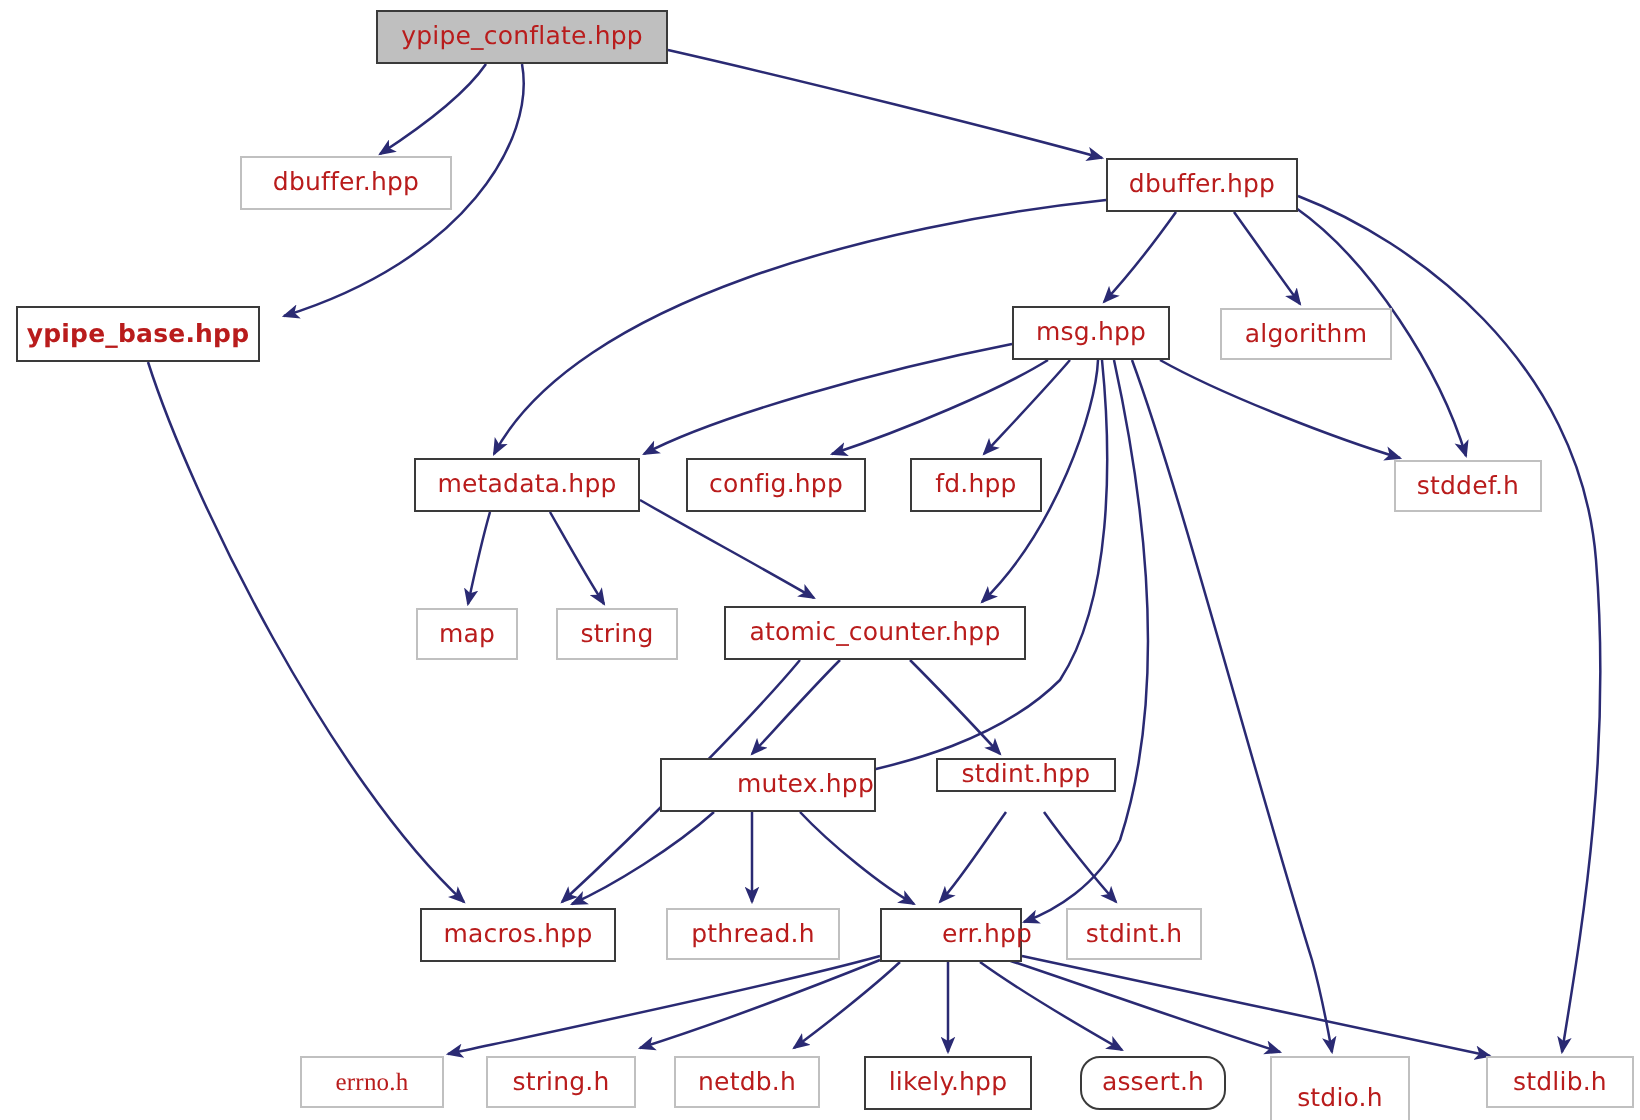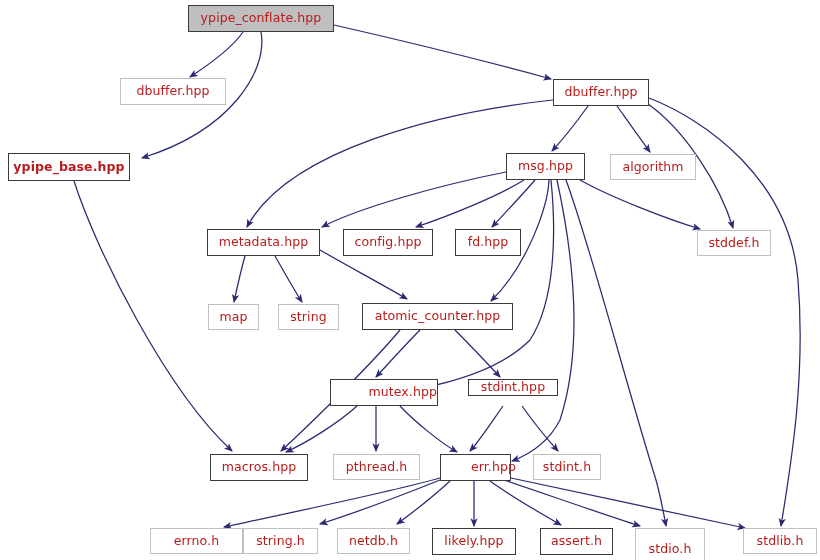--- a/index.html
+++ b/index.html
@@ -141,33 +141,33 @@
       </div>
       <div class="node " style="left: 333px; top: 454px; width: 87px; height: 26px;">
         <span>pthread.h</span>
       </div>
       <div class="node strong" style="left: 440px; top: 454px; width: 71px; height: 27px; padding-left: 36px;">
         <span>err.hpp</span>
       </div>
       <div class="node " style="left: 533px; top: 454px; width: 68px; height: 26px;">
         <span>stdint.h</span>
       </div>
-      <div class="node " style="left: 150px; top: 528px; width: 93px; height: 26px;">
+      <div class="node " style="left: 150px; top: 528px; width: 72px; height: 26px; font-family: Liberation Serif, serif;">
         <span>errno.h</span>
       </div>
       <div class="node " style="left: 243px; top: 528px; width: 75px; height: 26px;">
         <span>string.h</span>
       </div>
       <div class="node " style="left: 337px; top: 528px; width: 73px; height: 26px;">
         <span>netdb.h</span>
       </div>
       <div class="node strong" style="left: 432px; top: 528px; width: 84px; height: 27px;">
         <span>likely.hpp</span>
       </div>
-      <div class="node strong" style="left: 540px; top: 528px; width: 73px; height: 27px;">
+      <div class="node strong" style="left: 540px; top: 528px; width: 73px; height: 27px; border-radius: 10px;">
         <span>assert.h</span>
       </div>
       <div class="node " style="left: 635px; top: 528px; width: 70px; height: 42px;">
         <span>stdio.h</span>
       </div>
       <div class="node " style="left: 743px; top: 528px; width: 74px; height: 26px;">
         <span>stdlib.h</span>
       </div>
     </div>
 </div>

